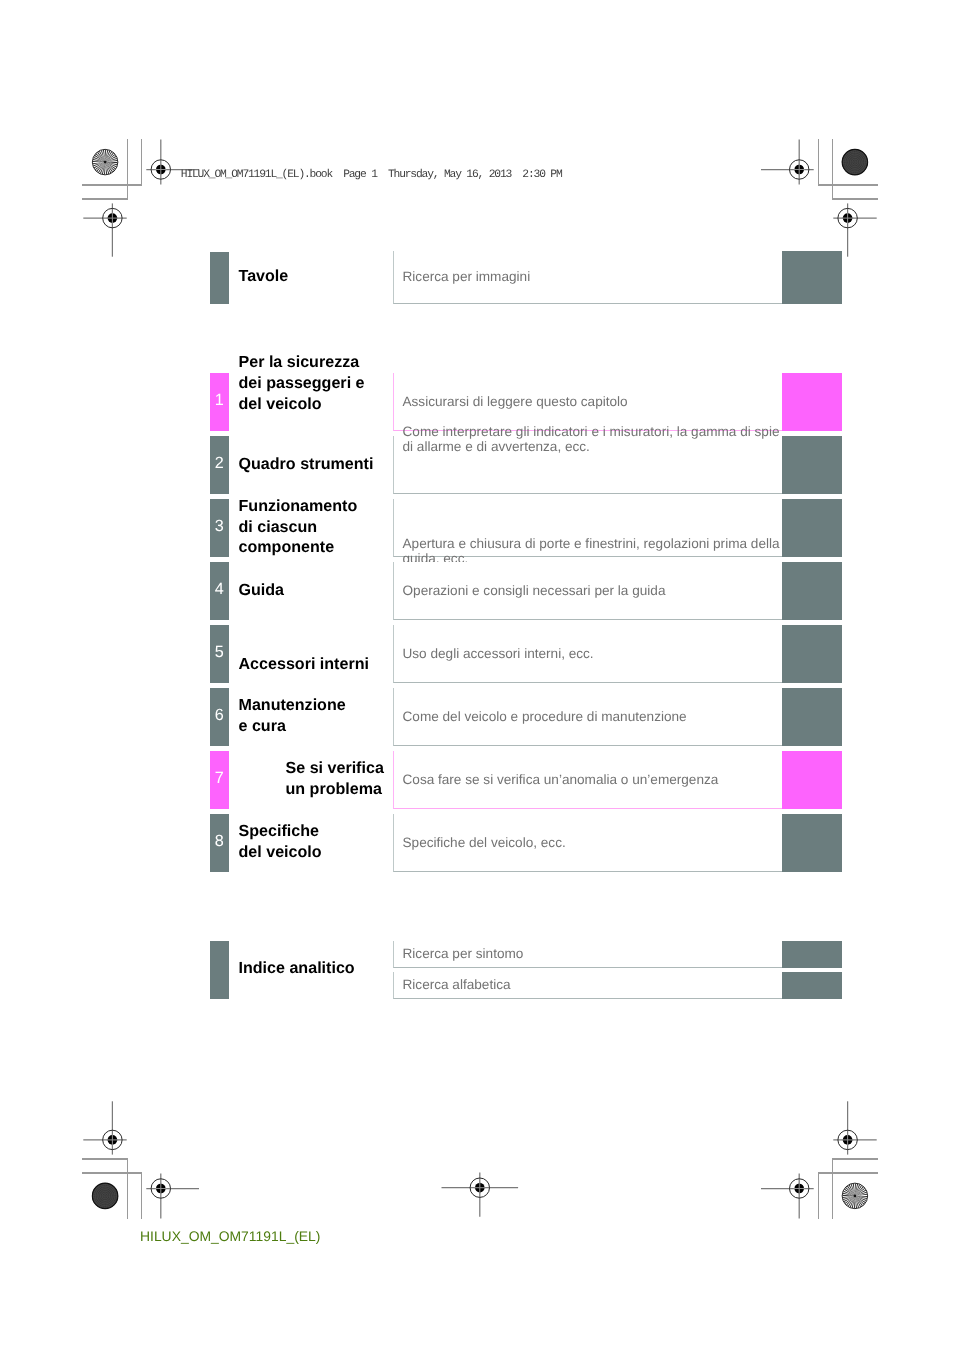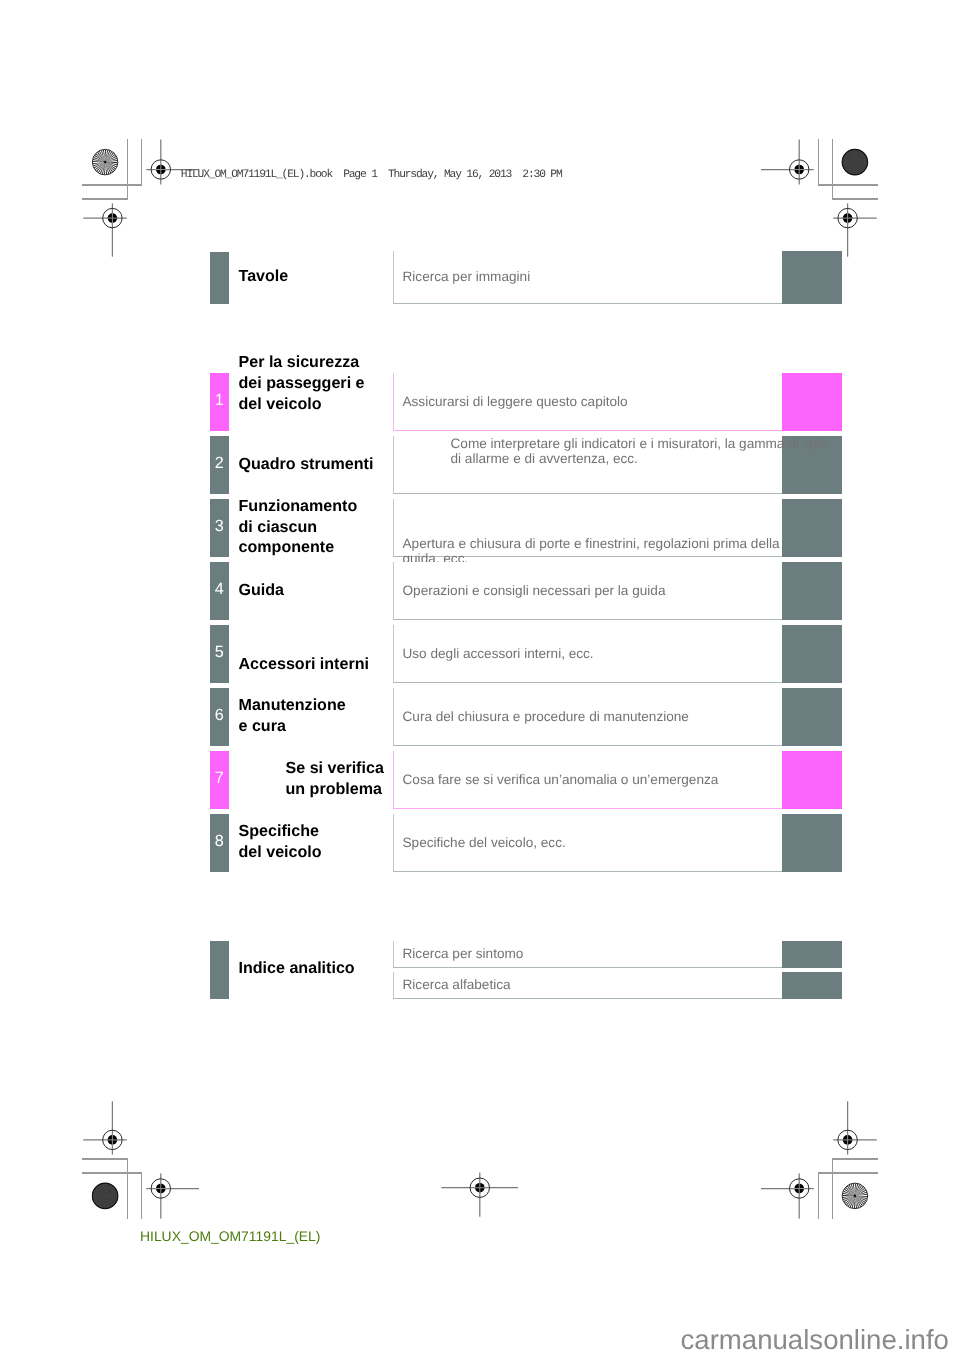--- a/index.html
+++ b/index.html
@@ -150,21 +150,21 @@
 del veicolo</div>
     <div class="dbox m" style="top: 373px; height: 58.4px; width: 449.1px;"></div>
     <div class="endcap" style="top: 373px; height: 58.4px; background: rgb(253, 99, 253);"></div>
     <div class="dtxt" style="top: 393.55px;">Assicurarsi di leggere questo capitolo</div>
 
     <div class="tab" style="top: 436px; height: 58.4px; background: rgb(107, 125, 126);"></div>
     <div class="tabnum" style="top: 454.9px;">2</div>
     <div class="heading" style="top: 453.575px;">Quadro strumenti</div>
     <div class="dbox" style="top: 436px; height: 58.4px; width: 449.1px;"></div>
     <div class="endcap" style="top: 436px; height: 58.4px; background: rgb(107, 125, 126);"></div>
-    <div class="dtxt" style="top: 436px; margin-left: 48px;">Come interpretare gli indicatori e i misuratori, la gamma di spie
+    <div class="dtxt" style="top: 424px;">Come interpretare gli indicatori e i misuratori, la gamma di spie
 di allarme e di avvertenza, ecc.</div>
 
     <div class="tab" style="top: 499px; height: 58.4px; background: rgb(107, 125, 126);"></div>
     <div class="tabnum" style="top: 517.9px;">3</div>
     <div class="heading" style="top: 495.725px;">Funzionamento
 di ciascun
 componente</div>
     <div class="dbox" style="top: 499px; height: 58.4px; width: 449.1px;"></div>
     <div class="endcap" style="top: 499px; height: 58.4px; background: rgb(107, 125, 126);"></div>
     <div class="dtxt" style="top: 511.9px; margin-top: 24px;">Apertura e chiusura di porte e finestrini, regolazioni prima della
@@ -183,21 +183,21 @@
     <div class="dbox" style="top: 625px; height: 58.4px; width: 449.1px;"></div>
     <div class="endcap" style="top: 625px; height: 58.4px; background: rgb(107, 125, 126);"></div>
     <div class="dtxt" style="top: 645.55px;">Uso degli accessori interni, ecc.</div>
 
     <div class="tab" style="top: 688px; height: 58.4px; background: rgb(107, 125, 126);"></div>
     <div class="tabnum" style="top: 706.9px;">6</div>
     <div class="heading" style="top: 695.15px;">Manutenzione
 e cura</div>
     <div class="dbox" style="top: 688px; height: 58.4px; width: 449.1px;"></div>
     <div class="endcap" style="top: 688px; height: 58.4px; background: rgb(107, 125, 126);"></div>
-    <div class="dtxt" style="top: 708.55px;">Cura del chiusura e procedure di manutenzione</div>
+    <div class="dtxt" style="top: 708.55px;">Come del veicolo e procedure di manutenzione</div>
 
     <div class="tab" style="top: 751px; height: 58.4px; background: rgb(253, 99, 253);"></div>
     <div class="tabnum" style="top: 769.9px;">7</div>
     <div class="heading" style="top: 758.15px; margin-left: 47px;">Se si verifica
 un problema</div>
     <div class="dbox m" style="top: 751px; height: 58.4px; width: 449.1px;"></div>
     <div class="endcap" style="top: 751px; height: 58.4px; background: rgb(253, 99, 253);"></div>
     <div class="dtxt" style="top: 771.55px;">Cosa fare se si verifica un’anomalia o un’emergenza</div>
 
     <div class="tab" style="top: 814px; height: 58.4px; background: rgb(107, 125, 126);"></div>
@@ -216,14 +216,13 @@
     <div class="dtxt" style="top: 945.9px;">Ricerca per sintomo</div>
 
     <div class="tab" style="top: -1000px; height: 0px; background: rgb(107, 125, 126);"></div>
 
     <div class="dbox" style="top: 972.2px; height: 27.3px; width: 449.1px;"></div>
     <div class="endcap" style="top: 972.2px; height: 27.3px; background: rgb(107, 125, 126);"></div>
     <div class="dtxt" style="top: 977.2px;">Ricerca alfabetica</div>
   </div>
 
   <div class="footer">HILUX_OM_OM71191L_(EL)</div>
-  <div class="wm">carmanualsonline.info</div>
 </div>
 
 </body></html>

